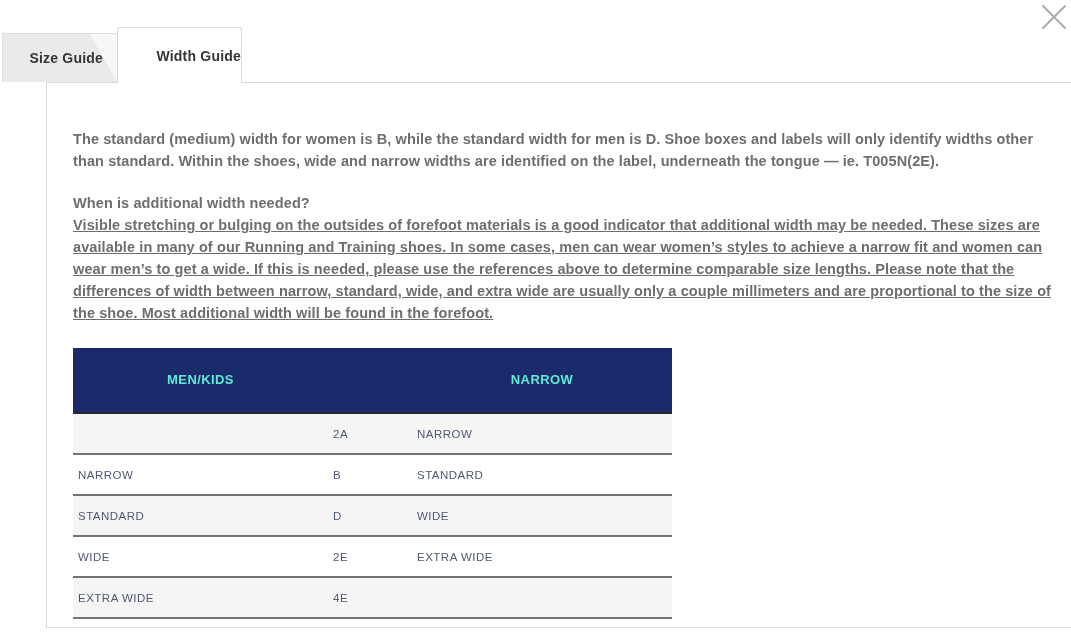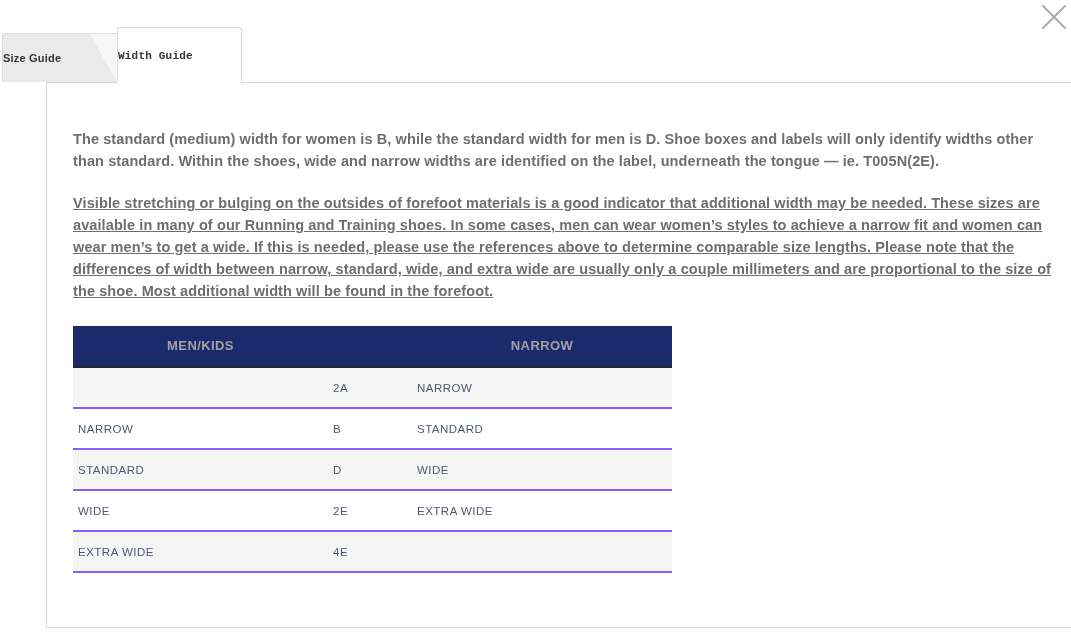--- a/index.html
+++ b/index.html
@@ -19,22 +19,22 @@
     box-sizing: border-box;
     background: #ffffff;
     border: 1px solid #d9d9d9;
     z-index: 1;
     margin-left: 44px;
   }
 
   
   .tab {
     position: absolute;
-    display: flex; align-items: center; justify-content: flex-start;
-    font-weight: bold; font-size: 11px;
+    display: flex; align-items: center; justify-content: flex-end;
+    font-weight: bold; font-size: 14px;
     color: #333639;
     box-sizing: border-box;
     cursor: pointer;
     letter-spacing: 0.2px;
   }
   .tab-size {
     left: 2px; top: 33px;
     width: 116px; height: 49px;
     background: #eaeaea;
     border: 1px solid #dedede;
@@ -52,21 +52,20 @@
   }
   .tab-size .tab-label { position: relative; z-index: 1; margin-right: 14px; }
   .tab-width {
     left: 117px; top: 27px;
     width: 125px; height: 56px;
     background: #ffffff;
     border: 1px solid #d9d9d9;
     border-bottom: none;
     border-radius: 3px 3px 0 0;
     z-index: 3;
-    font-family: Liberation Mono, monospace;
   }
 
   
   .close-btn {
     position: absolute;
     right: 3px; top: 3px;
     width: 28px; height: 28px;
     z-index: 4;
     cursor: pointer;
   }
@@ -93,30 +92,30 @@
     margin-top: 24px;
     width: 599px;
     border-collapse: collapse;
     table-layout: fixed;
   }
   .width-table col.c1 { width: 255px; }
   .width-table col.c2 { width: 84px; }
   .width-table col.c3 { width: 260px; }
   .width-table thead th {
     background: #1b2a6b;
-    color: #a3a3a3;
+    color: #5eead4;
     font-size: 13px;
     font-weight: bold;
     height: 32px;
     letter-spacing: 0.4px;
     text-align: center;
-    padding: 4px;
+    padding: 16px;
   }
   .width-table thead tr { border-bottom: 2px solid #26262b; }
-  .width-table tbody tr { border-bottom: 2px solid #8b5cf6; background: #ffffff; }
+  .width-table tbody tr { border-bottom: 2px solid #737373; background: #ffffff; }
   .width-table tbody tr:nth-child(odd) { background: #f5f5f6; }
   .width-table tbody td {
     height: 39px;
     font-size: 11.5px;
     font-weight: normal;
     color: #4e586e;
     letter-spacing: 0.5px;
     padding: 0 0 0 5px;
     vertical-align: middle;
   }
@@ -137,20 +136,21 @@
     <svg viewBox="0 0 28 28" aria-hidden="true">
       <line x1="3" y1="3" x2="25" y2="25"></line>
       <line x1="25" y1="3" x2="3" y2="25"></line>
     </svg>
   </span>
 </div>
 
 <div class="panel">
   <div class="content">
     <p class="para1">The standard (medium) width for women is B, while the standard width for men is D. Shoe boxes and labels will only identify widths other than standard. Within the shoes, wide and narrow widths are identified on the label, underneath the tongue — ie. T005N(2E).</p>
+    <p class="question">When is additional width needed?</p>
     <p class="para2">Visible stretching or bulging on the outsides of forefoot materials is a good indicator that additional width may be needed. These sizes are available in many of our Running and Training shoes. In some cases, men can wear women’s styles to achieve a narrow fit and women can wear men’s to get a wide. If this is needed, please use the references above to determine comparable size lengths. Please note that the differences of width between narrow, standard, wide, and extra wide are usually only a couple millimeters and are proportional to the size of the shoe. Most additional width will be found in the forefoot.</p>
 
     <table class="width-table">
       <colgroup>
           <col class="c1">
           <col class="c2">
           <col class="c3">
         </colgroup>
       <thead>
         <tr>

